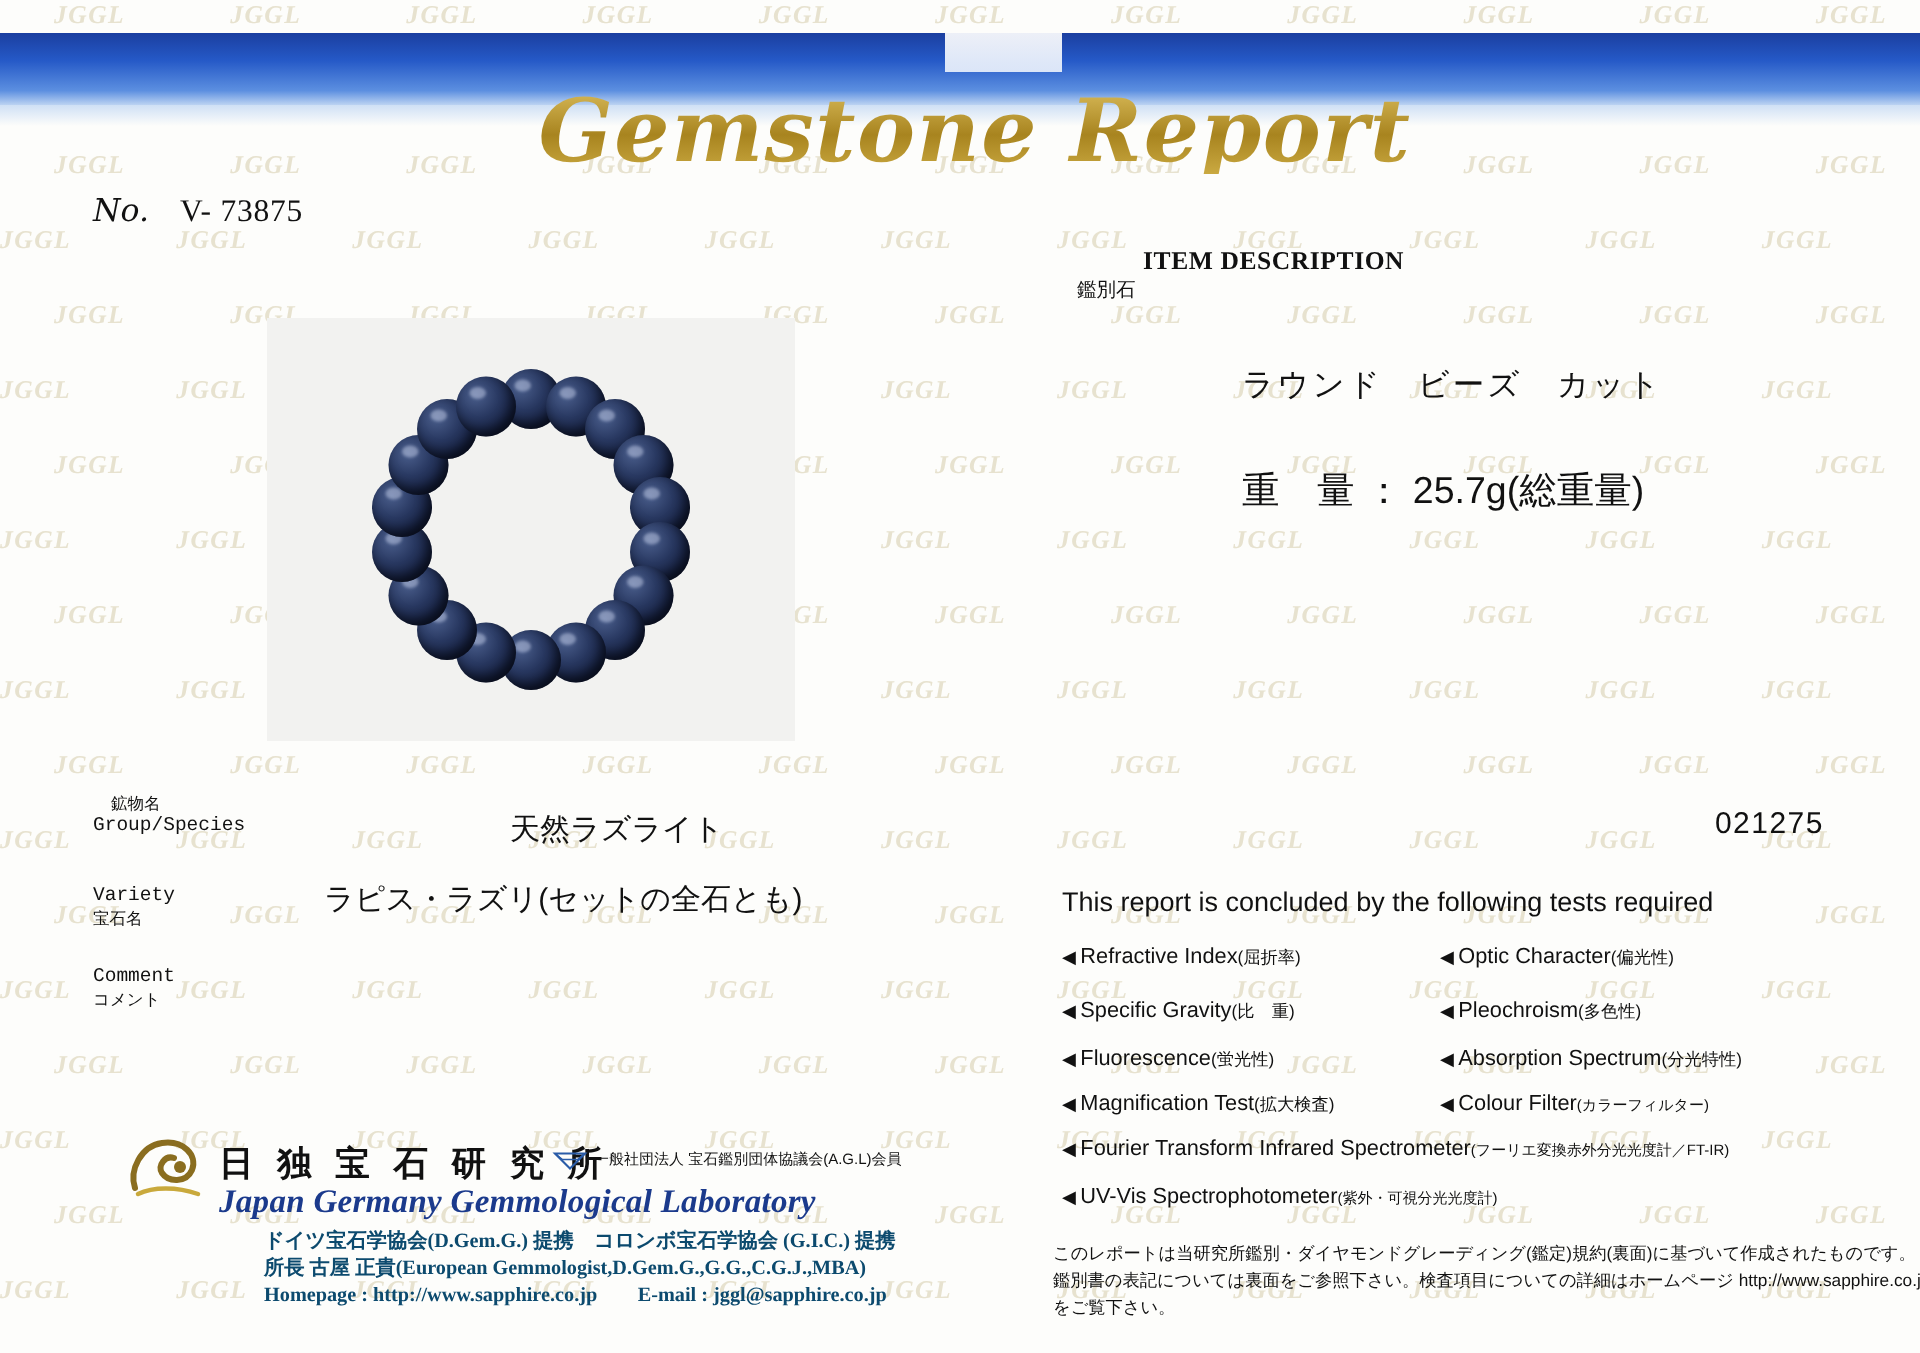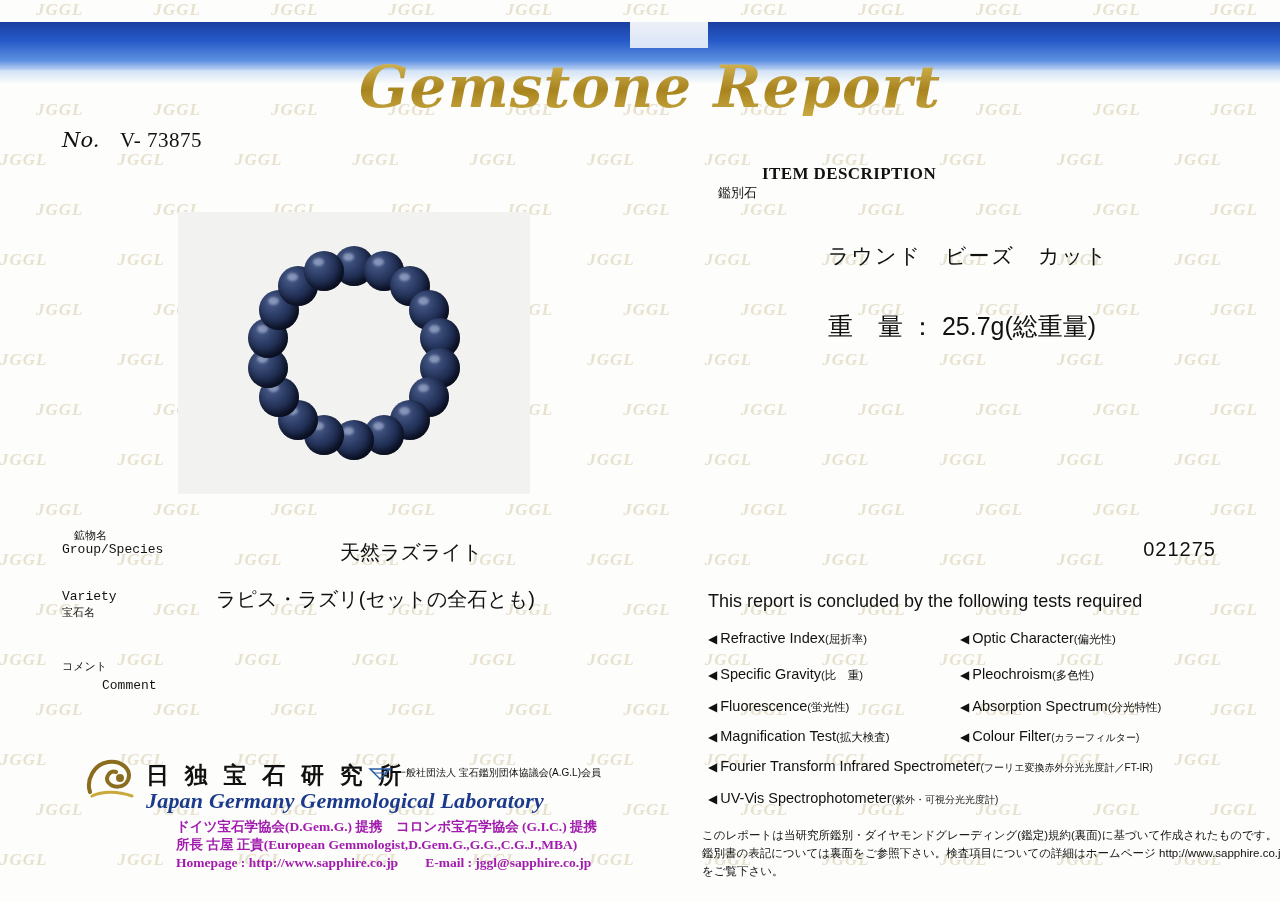--- a/index.html
+++ b/index.html
@@ -186,21 +186,21 @@
   }
 
   #group-label-en { left: 62px; top: 542px; }
   #group-label-jp { left: 62px; top: 528px; margin-left: 12px; }
   #group-value    { left: 298px; top: 539px; margin-left: 42px; }
 
   #variety-label-en { left: 62px; top: 589px; }
   #variety-label-jp { left: 62px; top: 605px; }
   #variety-value    { left: 216px; top: 586px; }
 
-  #comment-label-en { left: 62px; top: 678px; margin-left: 40px; }
+  #comment-label-en { left: 62px; top: 643px; }
   #comment-label-jp { left: 62px; top: 659px; }
 
   #serial {
     position: absolute;
     right: 64px; top: 538px;
     font-family: "Liberation Sans", sans-serif;
     font-size: 20px;
     letter-spacing: 1px;
   }
 
@@ -267,21 +267,21 @@
     font-size: 22px;
     color: #1b3a8c;
     letter-spacing: .2px;
   }
   .addr-line {
     position: absolute;
     left: 176px;
     font-family: "Liberation Serif", serif;
     font-weight: bold;
     font-size: 13.5px;
-    color: #a21caf;
+    color: #0c4a6e;
     white-space: nowrap;
   }
   #addr1 { top: 818px; }
   #addr2 { top: 836px; }
   #addr3 { top: 854px; }
   #addr4 { top: 872px; }
 
   
   .fine {
     position: absolute;

